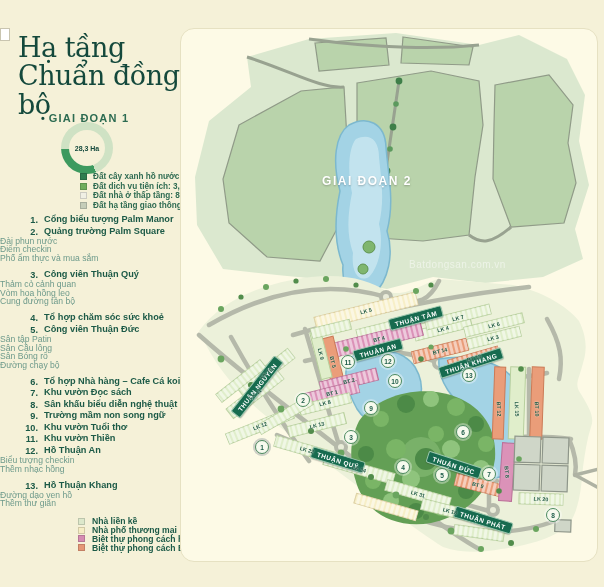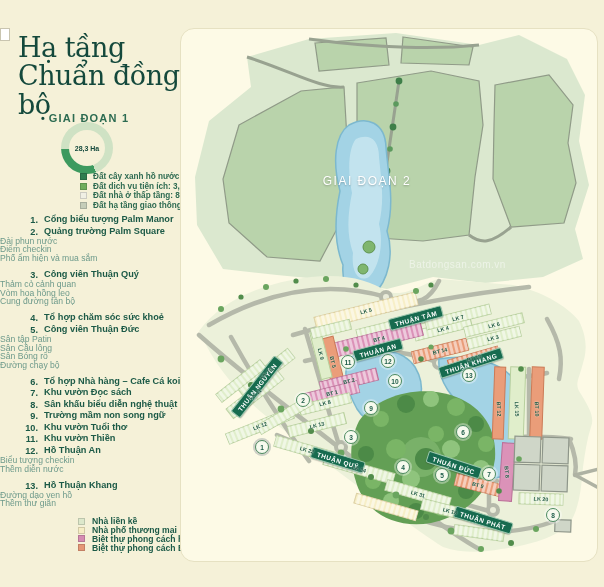--- a/index.html
+++ b/index.html
@@ -29,21 +29,21 @@
   .asub{font-size:8.6px;color:#6d9a8b;line-height:8.8px;}
   .housing{position:absolute;left:78px;top:517px;}
   .housing .row{display:flex;align-items:center;height:8.8px;}
   .housing .sw{width:7px;height:7px;margin-right:7px;border:1px solid rgba(0,0,0,.15);box-sizing:border-box;flex:0 0 auto;}
   .housing .lb{font-size:8.6px;font-weight:bold;color:#1c5a47;white-space:nowrap;}
   
   .panel{position:absolute;left:180px;top:28px;width:418px;height:534px;background:#fdfae6;
          border:1px solid #e6e1c2;border-radius:14px;box-sizing:border-box;overflow:hidden;}
   .panel svg{position:absolute;left:0;top:0;}
   .overlay{position:absolute;left:0;top:0;width:100%;height:100%;}
-  .phase2lab{position:absolute;left:134px;top:145px;width:104px;text-align:center;font-size:12px;font-weight:normal;
+  .phase2lab{position:absolute;left:134px;top:145px;width:104px;text-align:center;font-size:12px;font-weight:bold;
              color:#ffffff;letter-spacing:1.5px;text-shadow:0 1px 2px rgba(0,0,0,.25);white-space:nowrap;}
   .wmark{position:absolute;left:228px;top:230px;font-size:10px;color:rgba(255,255,255,.5);letter-spacing:.5px;}
   .banner{position:absolute;background:#176b4f;color:#fff;font-size:6.4px;font-weight:bold;letter-spacing:.6px;
           padding:1.5px 5px;border-radius:2px;border:1px solid #9cc7ae;white-space:nowrap;
           transform-origin:center;box-shadow:0 1px 1px rgba(0,0,0,.2);}
   .blab{position:absolute;font-size:5.4px;font-weight:bold;color:#235c46;white-space:nowrap;
         text-shadow:0 0 2px rgba(255,255,255,.9);transform-origin:center;}
   .marker{position:absolute;width:14px;height:14px;border-radius:50%;background:#f6faee;border:1.4px solid #4c8a5f;
           box-sizing:border-box;display:flex;align-items:center;justify-content:center;
           font-size:6.6px;font-weight:bold;color:#1d5c49;box-shadow:0 0 0 2px rgba(255,255,255,.35);}
@@ -95,21 +95,21 @@
           <span class="atitle">Cổng biểu tượng Palm Manor</span>
         </div>
       </div>
       <div class="amenity">
         <div class="arow">
           <span class="anum">2.</span>
           <span class="atitle">Quảng trường Palm Square</span>
         </div>
         <div class="asub">Đài phun nước</div>
         <div class="asub">Điểm checkin</div>
-        <div class="asub">Phố ẩm hiện và mua sắm</div>
+        <div class="asub">Phố ẩm thực và mua sắm</div>
       </div>
       <div class="amenity">
         <div class="arow">
           <span class="anum">3.</span>
           <span class="atitle">Công viên Thuận Quý</span>
         </div>
         <div class="asub">Thảm cỏ cảnh quan</div>
         <div class="asub">Vòm hoa hồng leo</div>
         <div class="asub">Cung đường tản bộ</div>
       </div>
@@ -164,21 +164,21 @@
           <span class="anum">11.</span>
           <span class="atitle">Khu vườn Thiền</span>
         </div>
       </div>
       <div class="amenity">
         <div class="arow">
           <span class="anum">12.</span>
           <span class="atitle">Hồ Thuận An</span>
         </div>
         <div class="asub">Biểu tượng checkin</div>
-        <div class="asub">Thềm diễn nước</div>
+        <div class="asub">Thềm nhạc hồng</div>
       </div>
       <div class="amenity">
         <div class="arow">
           <span class="anum">13.</span>
           <span class="atitle">Hồ Thuận Khang</span>
         </div>
         <div class="asub">Đường dạo ven hồ</div>
         <div class="asub">Thềm thư giãn</div>
       </div>
     </div>

